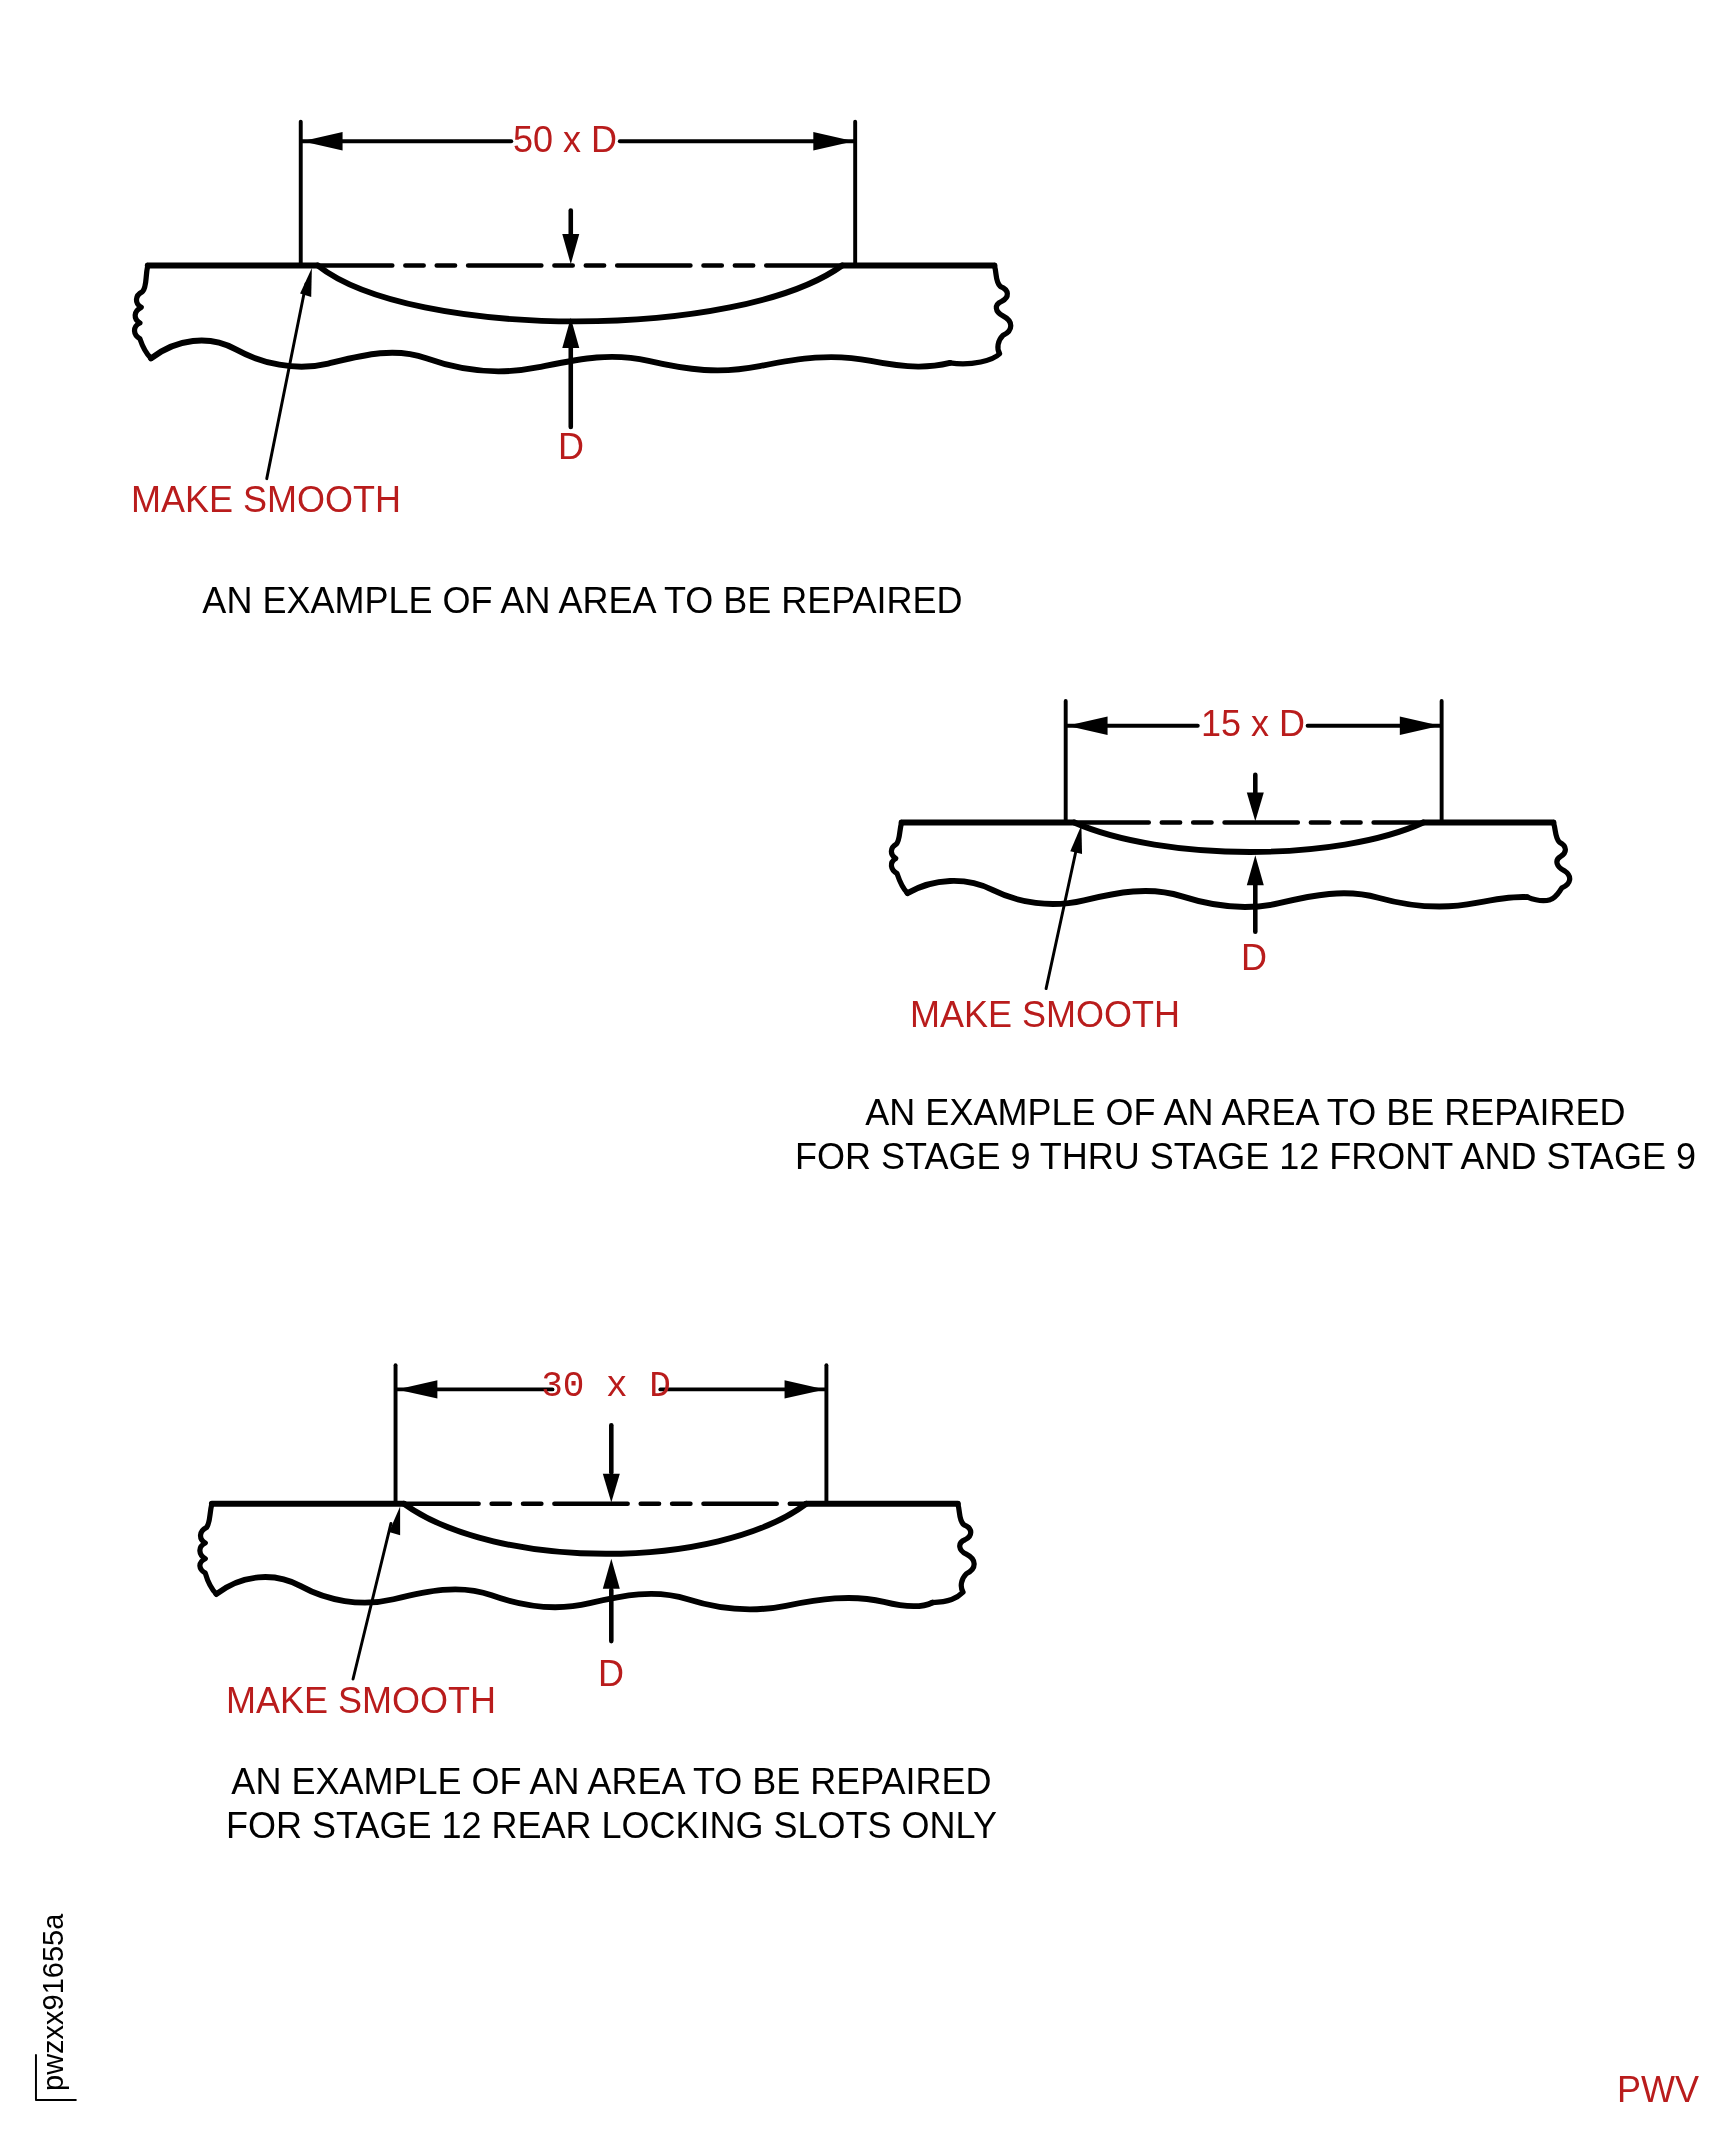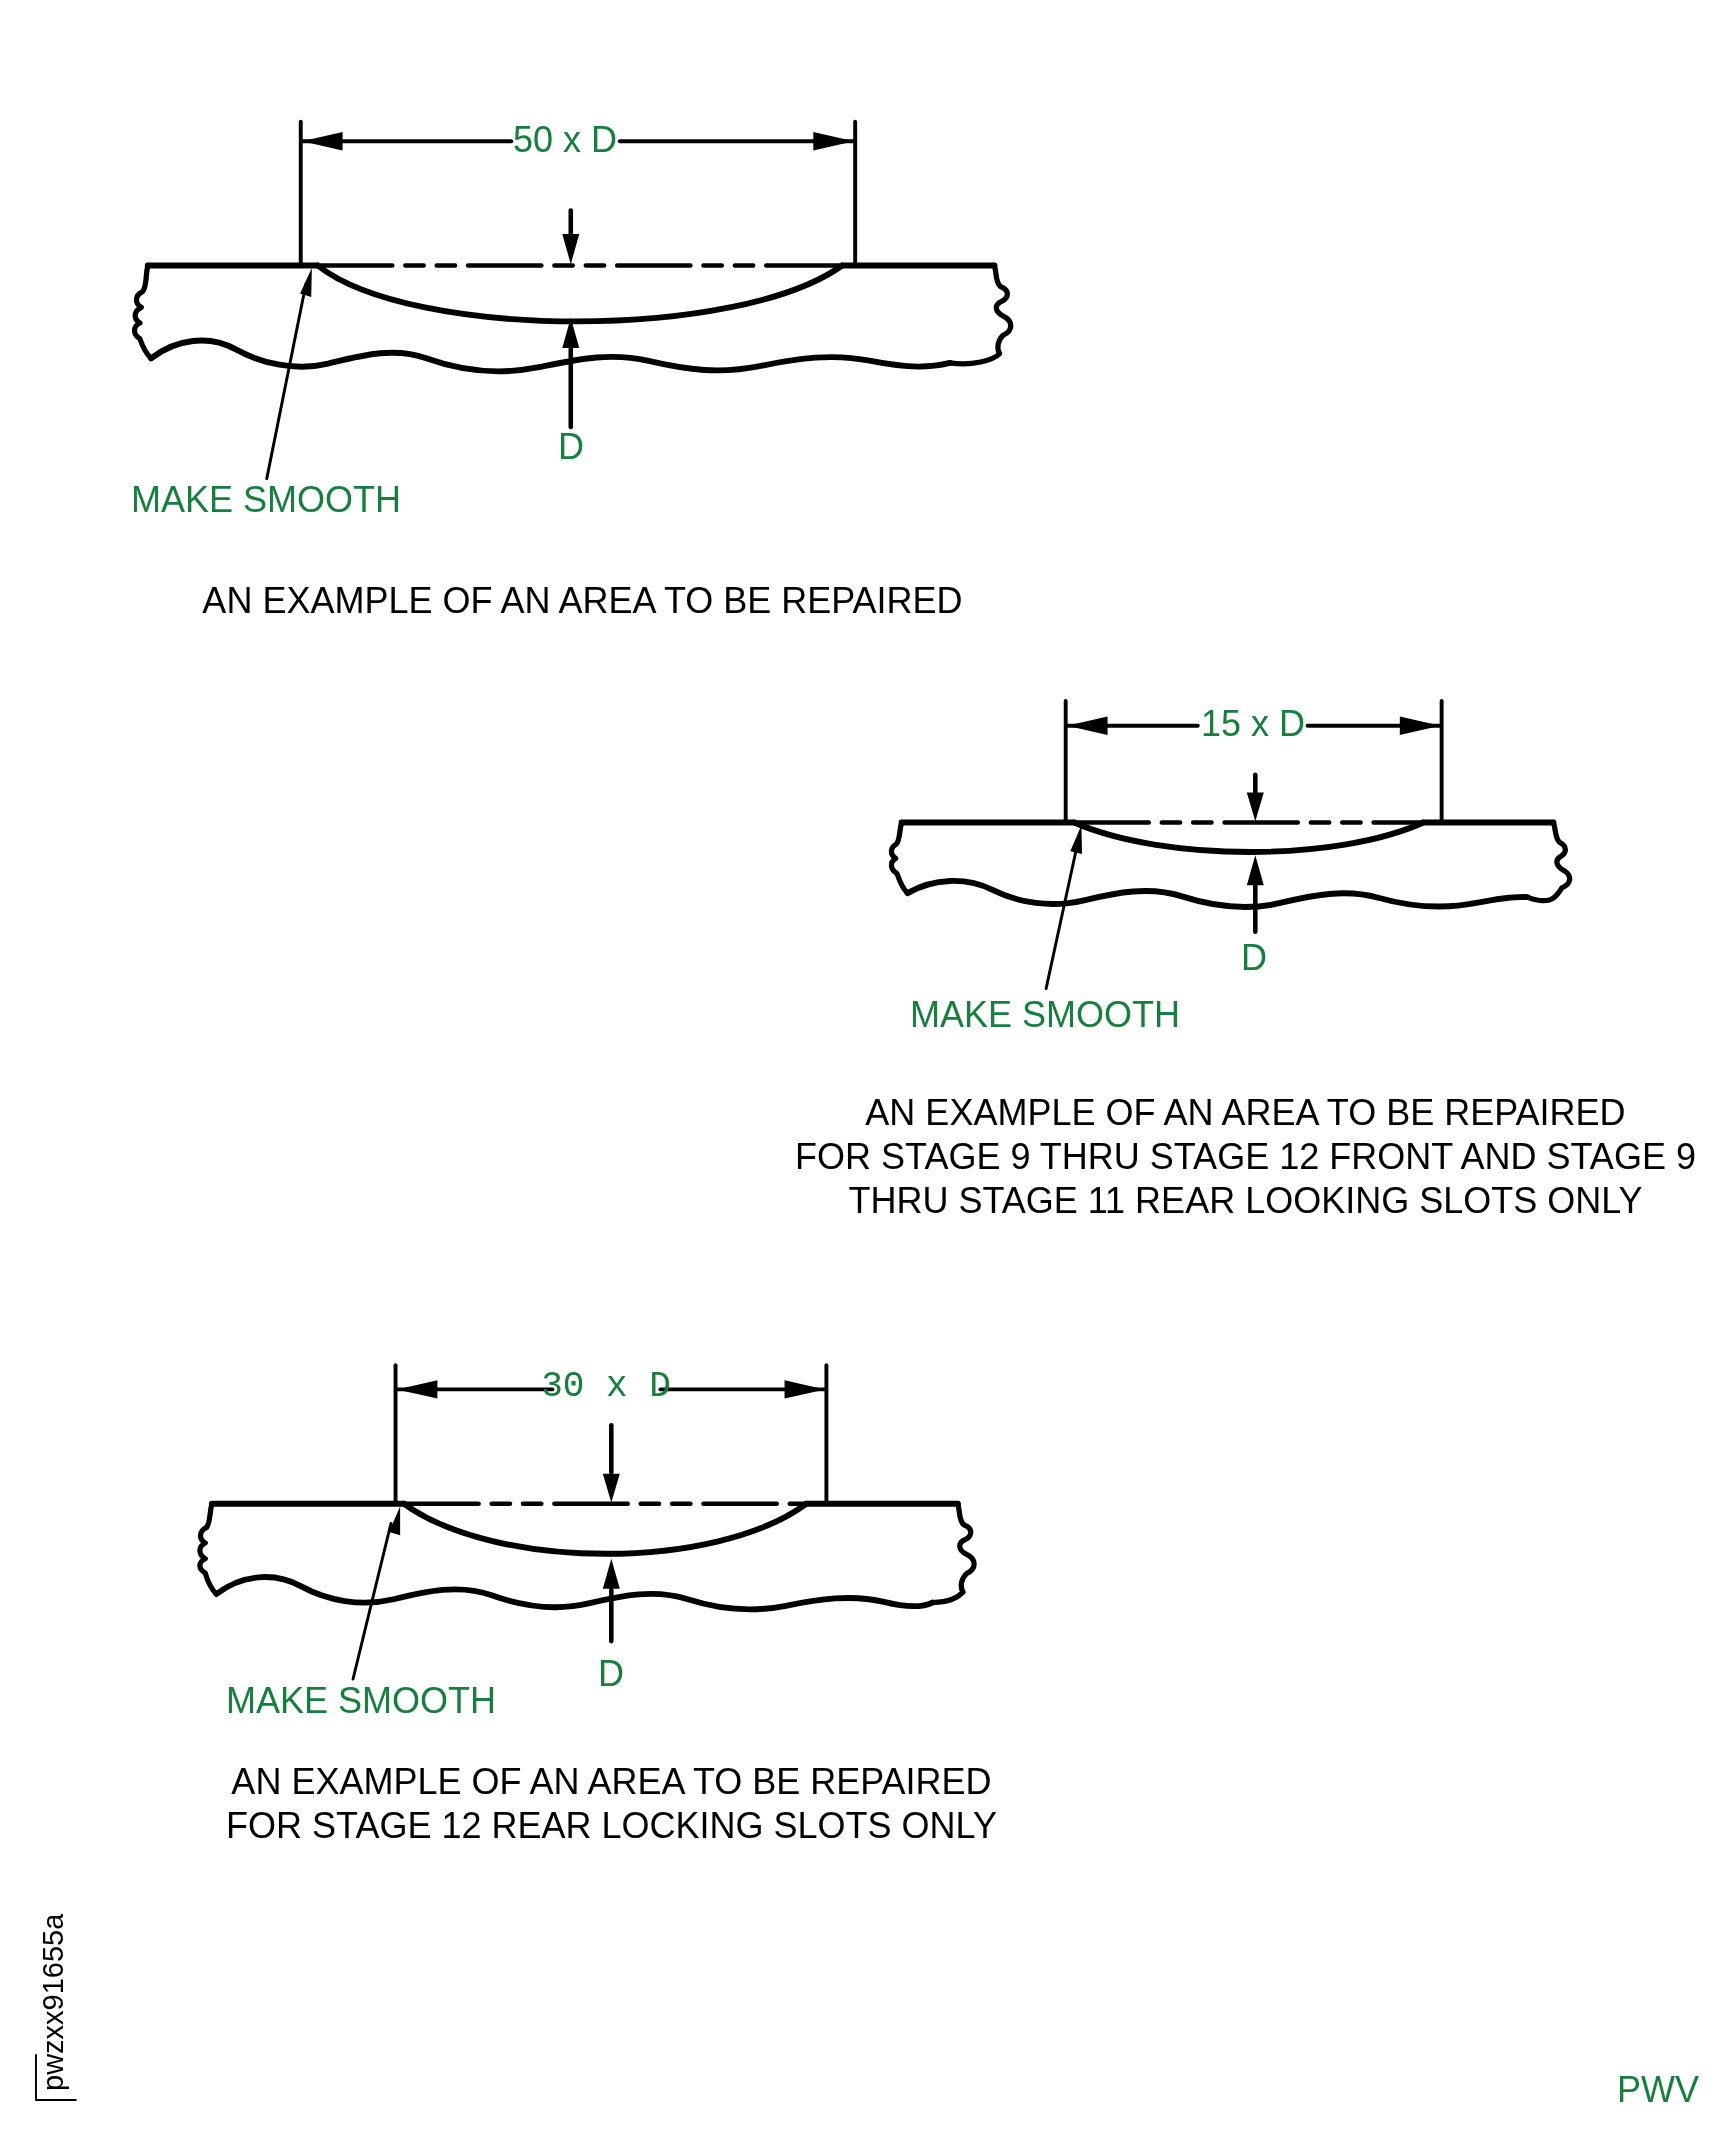--- a/index.html
+++ b/index.html
@@ -17,21 +17,21 @@
   }
   svg.art {
     position: absolute;
     left: 0; top: 0;
   }
   .lbl {
     position: absolute;
     font-size: 36px;
     line-height: 1;
     white-space: nowrap;
-    color: #15803d;
+    color: #b91c1c;
   }
   .ctr { transform: translate(-50%, -50%); }
   .vctr { transform: translateY(-50%); }
   .caption {
     position: absolute;
     transform: translateX(-50%);
     text-align: center;
     font-size: 36px;
     white-space: nowrap;
     color: #000;
@@ -129,21 +129,20 @@
   <div class="caption" style="left:569px; top:581px; line-height:40px;">
     <div class="cap-line">AN EXAMPLE OF AN AREA TO BE REPAIRED</div>
   </div>
 
   <div class="lbl ctr" style="left:1253px; top:724px;text-align:center;">15 x D</div>
   <div class="lbl ctr" style="left:1254px; top:958px;">D</div>
   <div class="lbl vctr" style="left:910px; top:1015px;">MAKE SMOOTH</div>
   <div class="caption" style="left:1232px; top:1091px; line-height:44px;">
     <div class="cap-line">AN EXAMPLE OF AN AREA TO BE REPAIRED</div>
     <div class="cap-line">FOR STAGE 9 THRU STAGE 12 FRONT AND STAGE 9</div>
-    <div class="cap-line">THRU STAGE 11 REAR LOOKING SLOTS ONLY</div>
   </div>
 
   <div class="lbl ctr" style="left:606px; top:1387px;font-family:Liberation Mono, monospace;">30 x D</div>
   <div class="lbl ctr" style="left:611px; top:1674px;">D</div>
   <div class="lbl vctr" style="left:226px; top:1701px;">MAKE SMOOTH</div>
   <div class="caption" style="left:598px; top:1760px; line-height:44px;">
     <div class="cap-line">AN EXAMPLE OF AN AREA TO BE REPAIRED</div>
     <div class="cap-line">FOR STAGE 12 REAR LOCKING SLOTS ONLY</div>
   </div>
 

